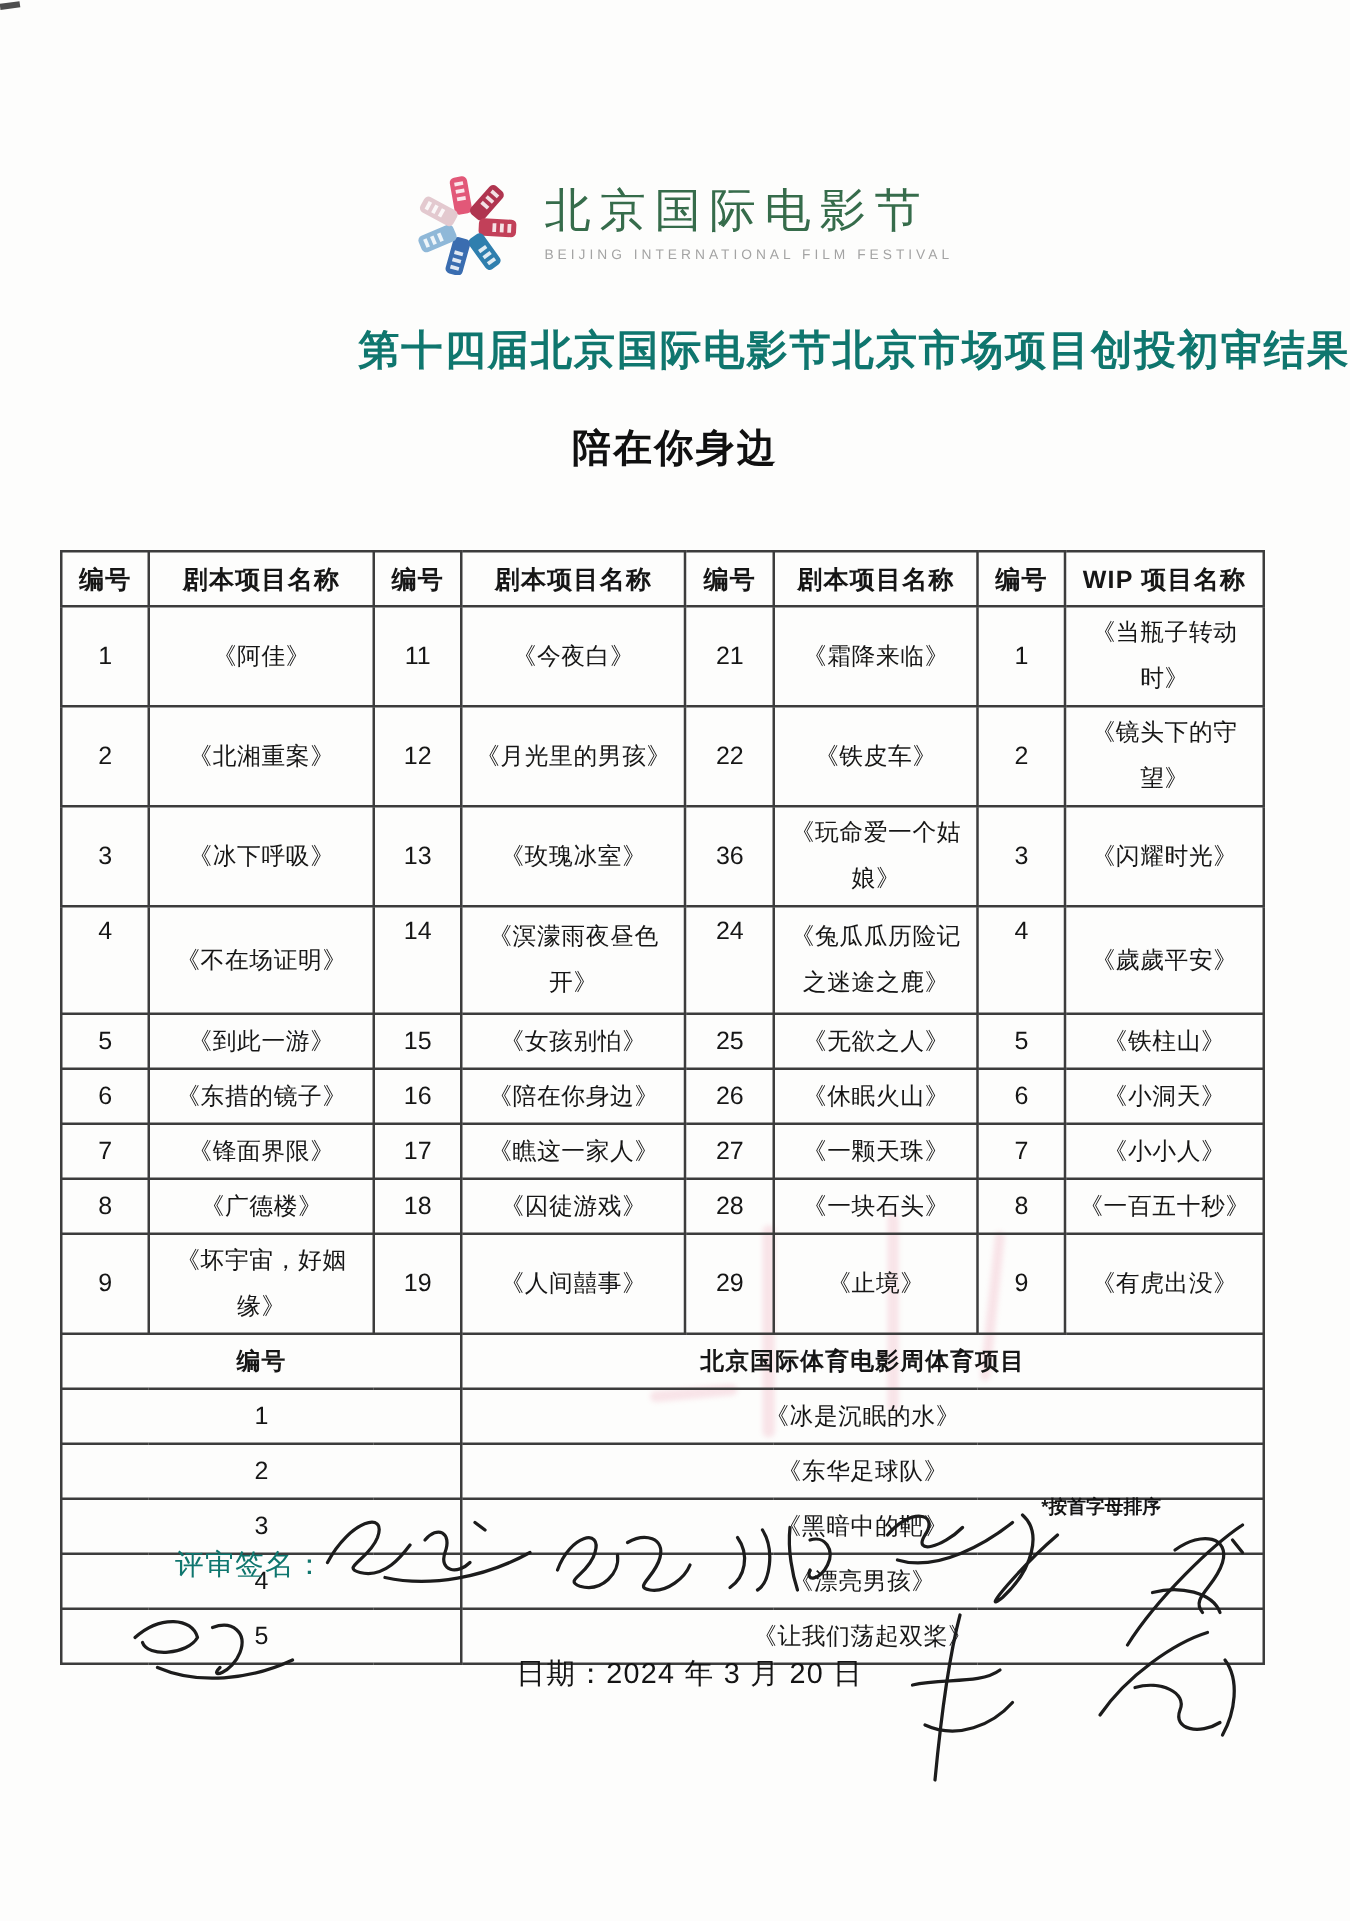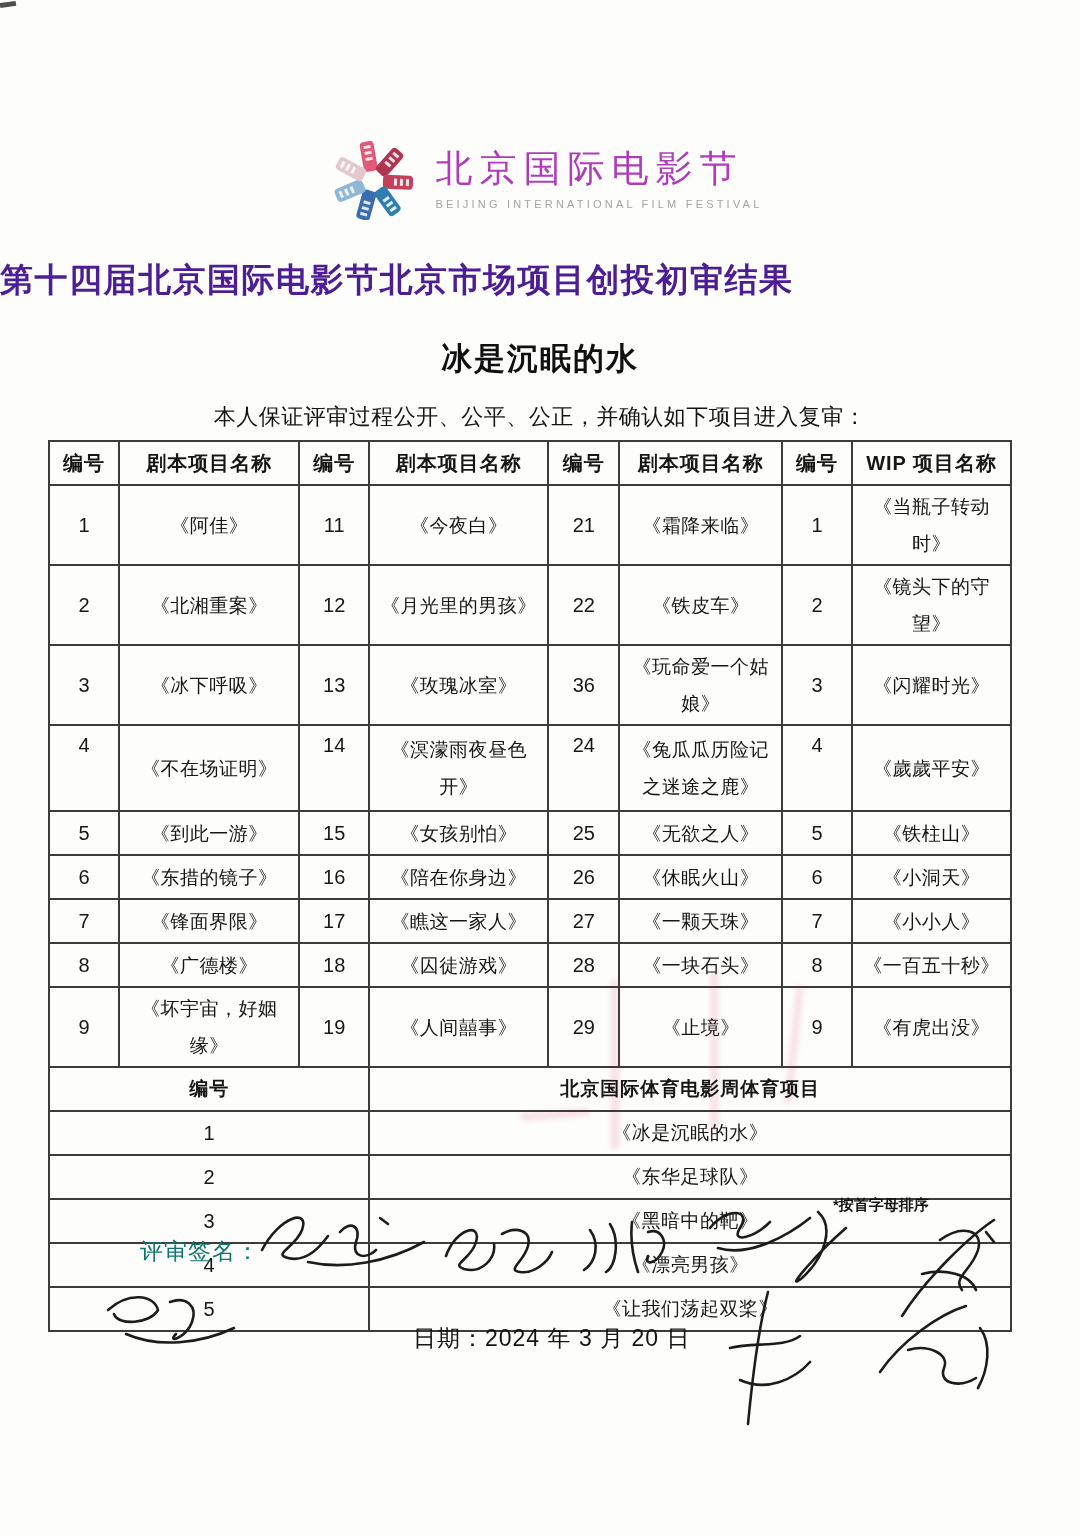--- a/index.html
+++ b/index.html
@@ -10,25 +10,25 @@
     background:#fdfdfc;
     font-family:"Liberation Sans", sans-serif;
     color:#1f1f1f;
     overflow:hidden;
   }
   
   .corner-mark{position:absolute;left:0;top:2px;width:16px;height:5px;background:#222;transform:rotate(-8deg);opacity:.8;}
 
   
   .logo-row{position:absolute;top:134px;left:0;right:0;display:flex;justify-content:center;align-items:center;gap:20px;transform:translateX(6px);}
-  .logo-text-cn{font-size:37px;color:#a21caf;letter-spacing:7px;font-weight:500;opacity:.85;}
+  .logo-text-cn{font-size:37px;color:#14532d;letter-spacing:7px;font-weight:500;opacity:.85;}
   .logo-text-en{font-size:11px;color:#9a9a9a;letter-spacing:3.2px;margin-top:4px;opacity:.9;}
 
   
-  .doc-title{position:absolute;top:258px;left:0;right:0;text-align:left;font-size:33px;font-weight:900;letter-spacing:1.5px;color:#4c1d95;}
+  .doc-title{position:absolute;top:258px;left:0;right:0;text-align:right;font-size:33px;font-weight:900;letter-spacing:1.5px;color:#0f766e;}
   .doc-subtitle{position:absolute;top:338px;left:0;right:0;text-align:center;font-size:31px;font-weight:900;letter-spacing:2px;color:#101010;}
   .doc-statement{position:absolute;top:402px;left:0;right:0;text-align:center;font-size:22px;color:#141414;letter-spacing:.5px;}
 
   
   .table-wrap{position:absolute;left:48px;top:440px;width:964px;}
   table{border-collapse:collapse;width:100%;table-layout:fixed;}
   th,td{border:2px solid #3c3c3c;text-align:center;vertical-align:middle;color:#161616;overflow:hidden;}
   th{height:40px;font-size:20px;font-weight:700;letter-spacing:1px;}
   td.num{font-size:20px;height:40px;}
   td.name{font-size:19px;line-height:1.95;padding:2px 4px;letter-spacing:.5px;}
@@ -103,22 +103,21 @@
           </g>
         </g>
     </svg>
     <div>
       <div class="logo-text-cn">北京国际电影节</div>
       <div class="logo-text-en">BEIJING INTERNATIONAL FILM FESTIVAL</div>
     </div>
   </div>
 
   <div class="doc-title">第十四届北京国际电影节北京市场项目创投初审结果</div>
-  <div class="doc-subtitle">冰是沉眠的水</div>
-  <div class="doc-statement">本人保证评审过程公开、公平、公正，并确认如下项目进入复审：</div>
+  <div class="doc-subtitle">陪在你身边</div>
 
   <div class="bleed" style="left:460px;top:960px;width:440px;height:210px;">
     <div class="stroke" style="left:150px;top:20px;width:10px;height:170px;"></div>
     <div class="stroke" style="left:250px;top:10px;width:9px;height:160px;"></div>
     <div class="stroke" style="left:330px;top:25px;width:8px;height:120px;transform:rotate(6deg);"></div>
     <div class="stroke" style="left:60px;top:150px;width:70px;height:9px;transform:rotate(-5deg);"></div>
   </div>
 
   <div class="table-wrap">
     <table>

